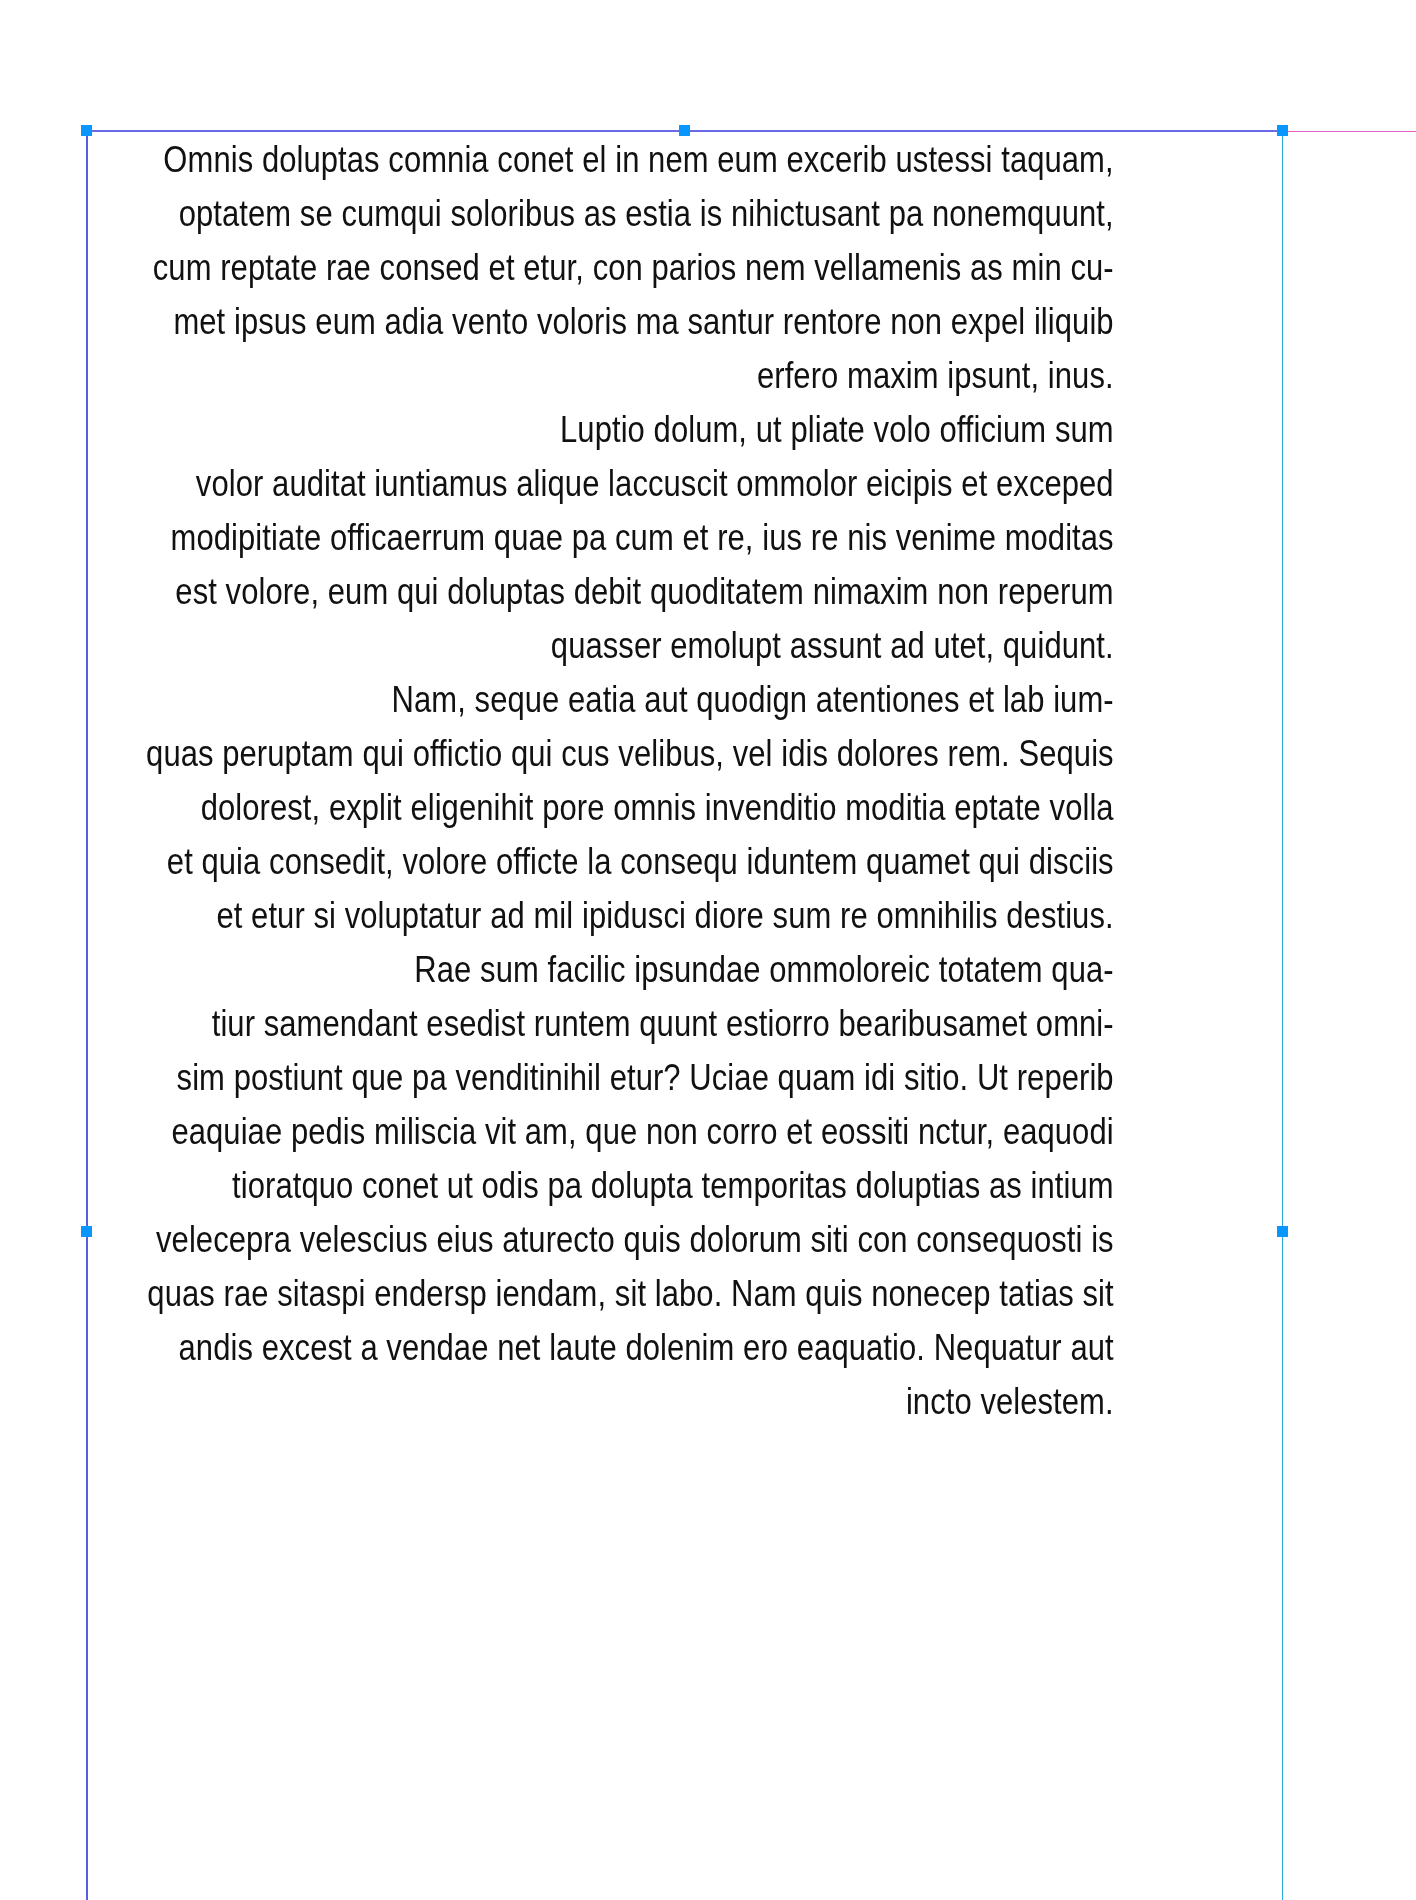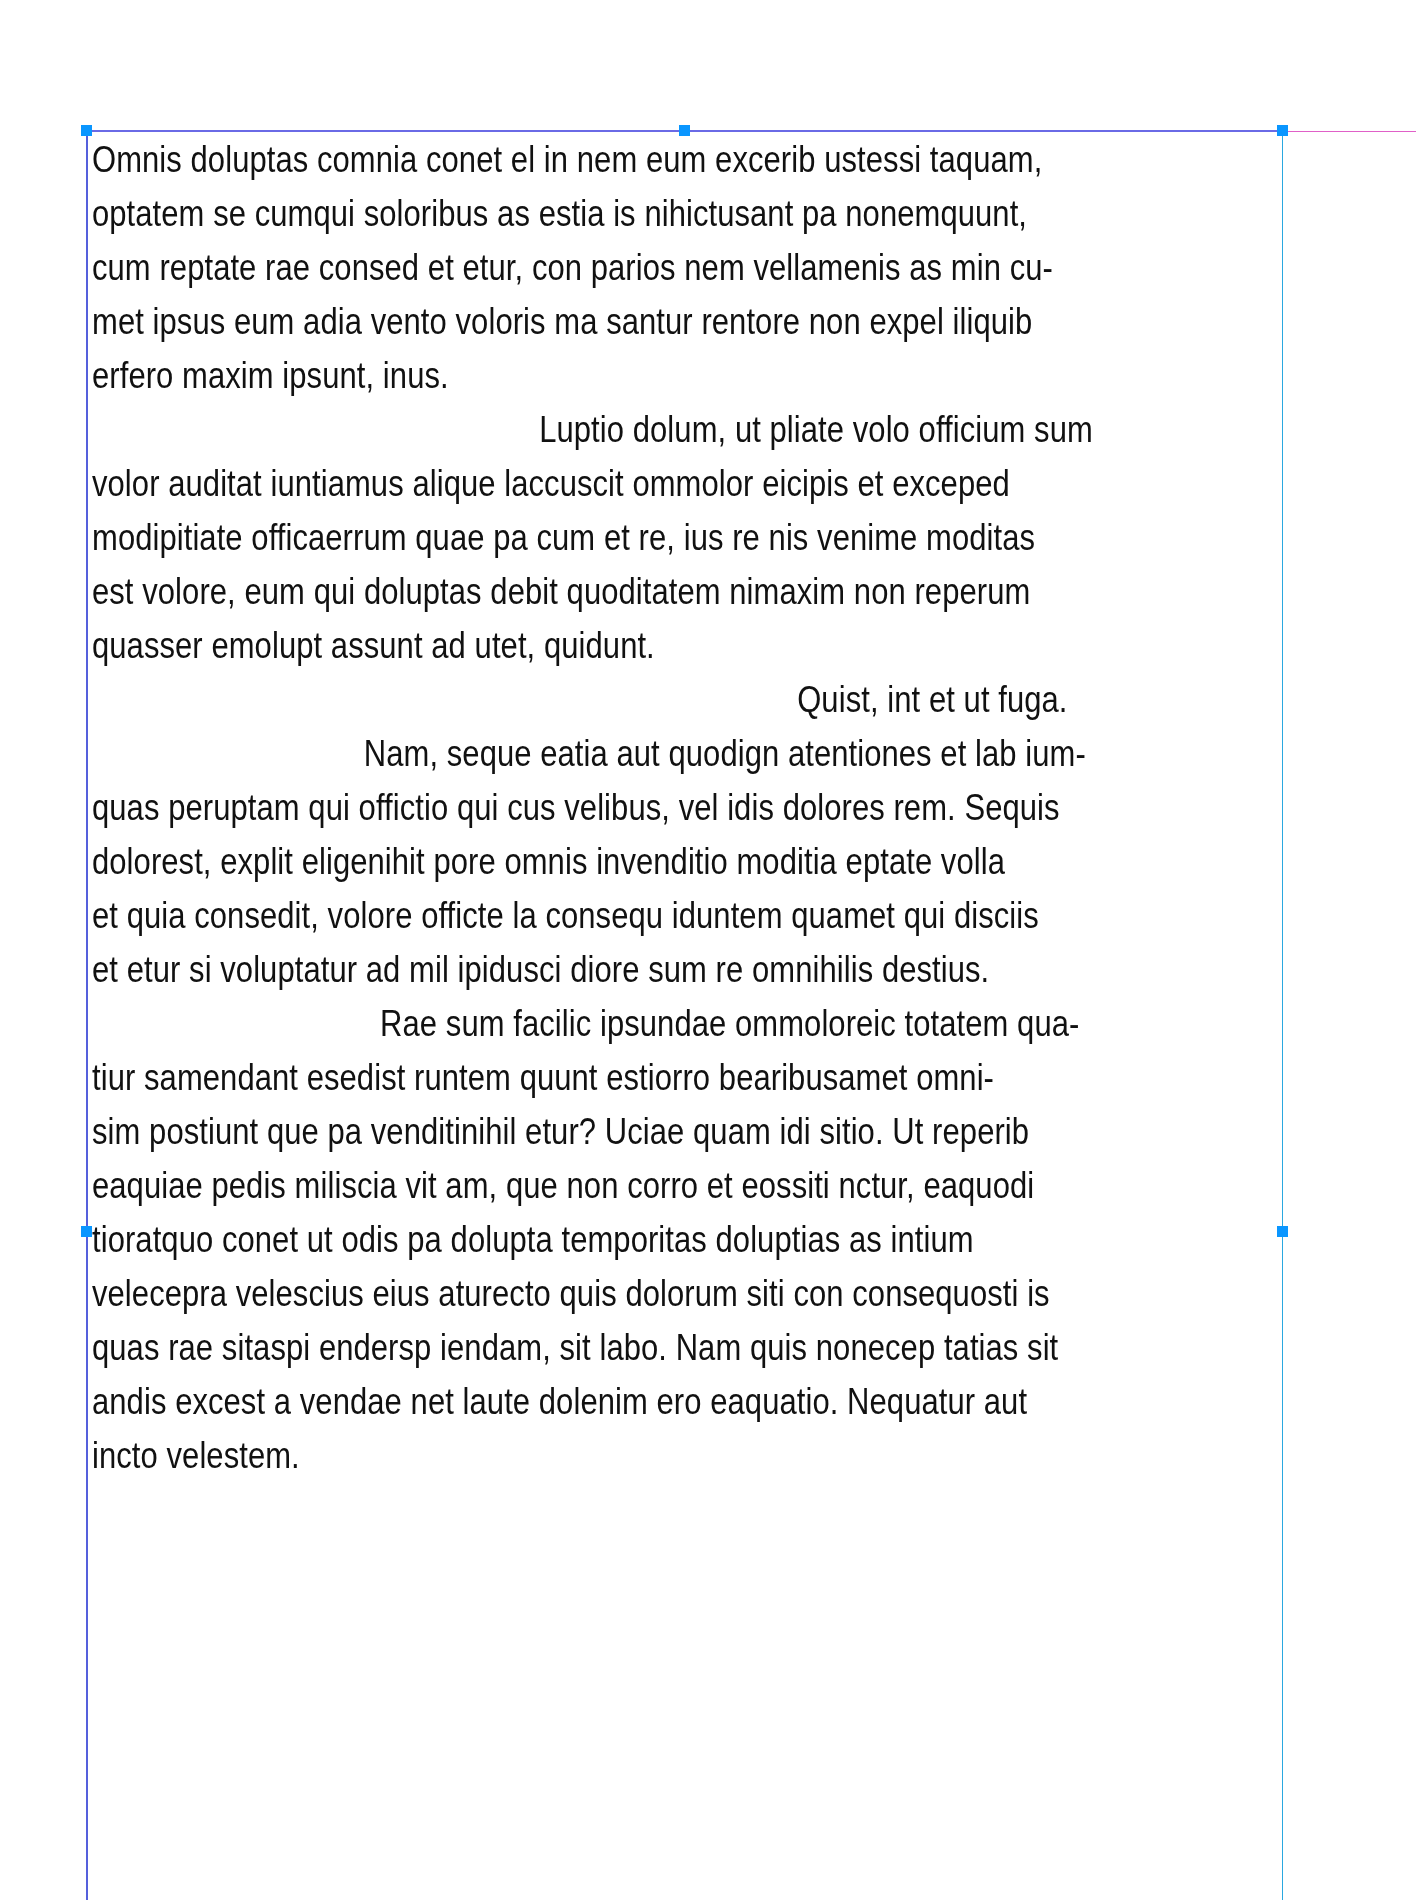--- a/index.html
+++ b/index.html
@@ -53,20 +53,21 @@
   }
   .text-frame {
     position: absolute;
     left: 92px;
     top: 133px;
     width: 1188px;
     font-family: "Liberation Sans", sans-serif;
     font-size: 36px;
     line-height: 54px;
     color: #111111;
+    text-align: right;
   }
   .line {
     display: block;
     white-space: nowrap;
     height: 54px;
     transform-origin: 0 0;
     transform: scaleX(0.86);
     letter-spacing: 0.1px;
   }
 </style>
@@ -95,23 +96,20 @@
   </div>
 
   <div>
     <span class="line" style="padding-left:520px;">Luptio dolum, ut pliate volo officium sum</span>
     <span class="line">volor auditat iuntiamus alique laccuscit ommolor eicipis et exceped</span>
     <span class="line">modipitiate officaerrum quae pa cum et re, ius re nis venime moditas</span>
     <span class="line">est volore, eum qui doluptas debit quoditatem nimaxim non reperum</span>
     <span class="line">quasser emolupt assunt ad utet, quidunt.</span>
   </div>
 
-  <div>
-    <span class="line" style="padding-left:820px;">Quist, int et ut fuga.</span>
-  </div>
 
 
   <div>
     <span class="line" style="padding-left:316px;">Nam, seque eatia aut quodign atentiones et lab ium-</span>
     <span class="line">quas peruptam qui offictio qui cus velibus, vel idis dolores rem. Sequis</span>
     <span class="line">dolorest, explit eligenihit pore omnis invenditio moditia eptate volla</span>
     <span class="line">et quia consedit, volore officte la consequ iduntem quamet qui disciis</span>
     <span class="line">et etur si voluptatur ad mil ipidusci diore sum re omnihilis destius.</span>
   </div>
 

